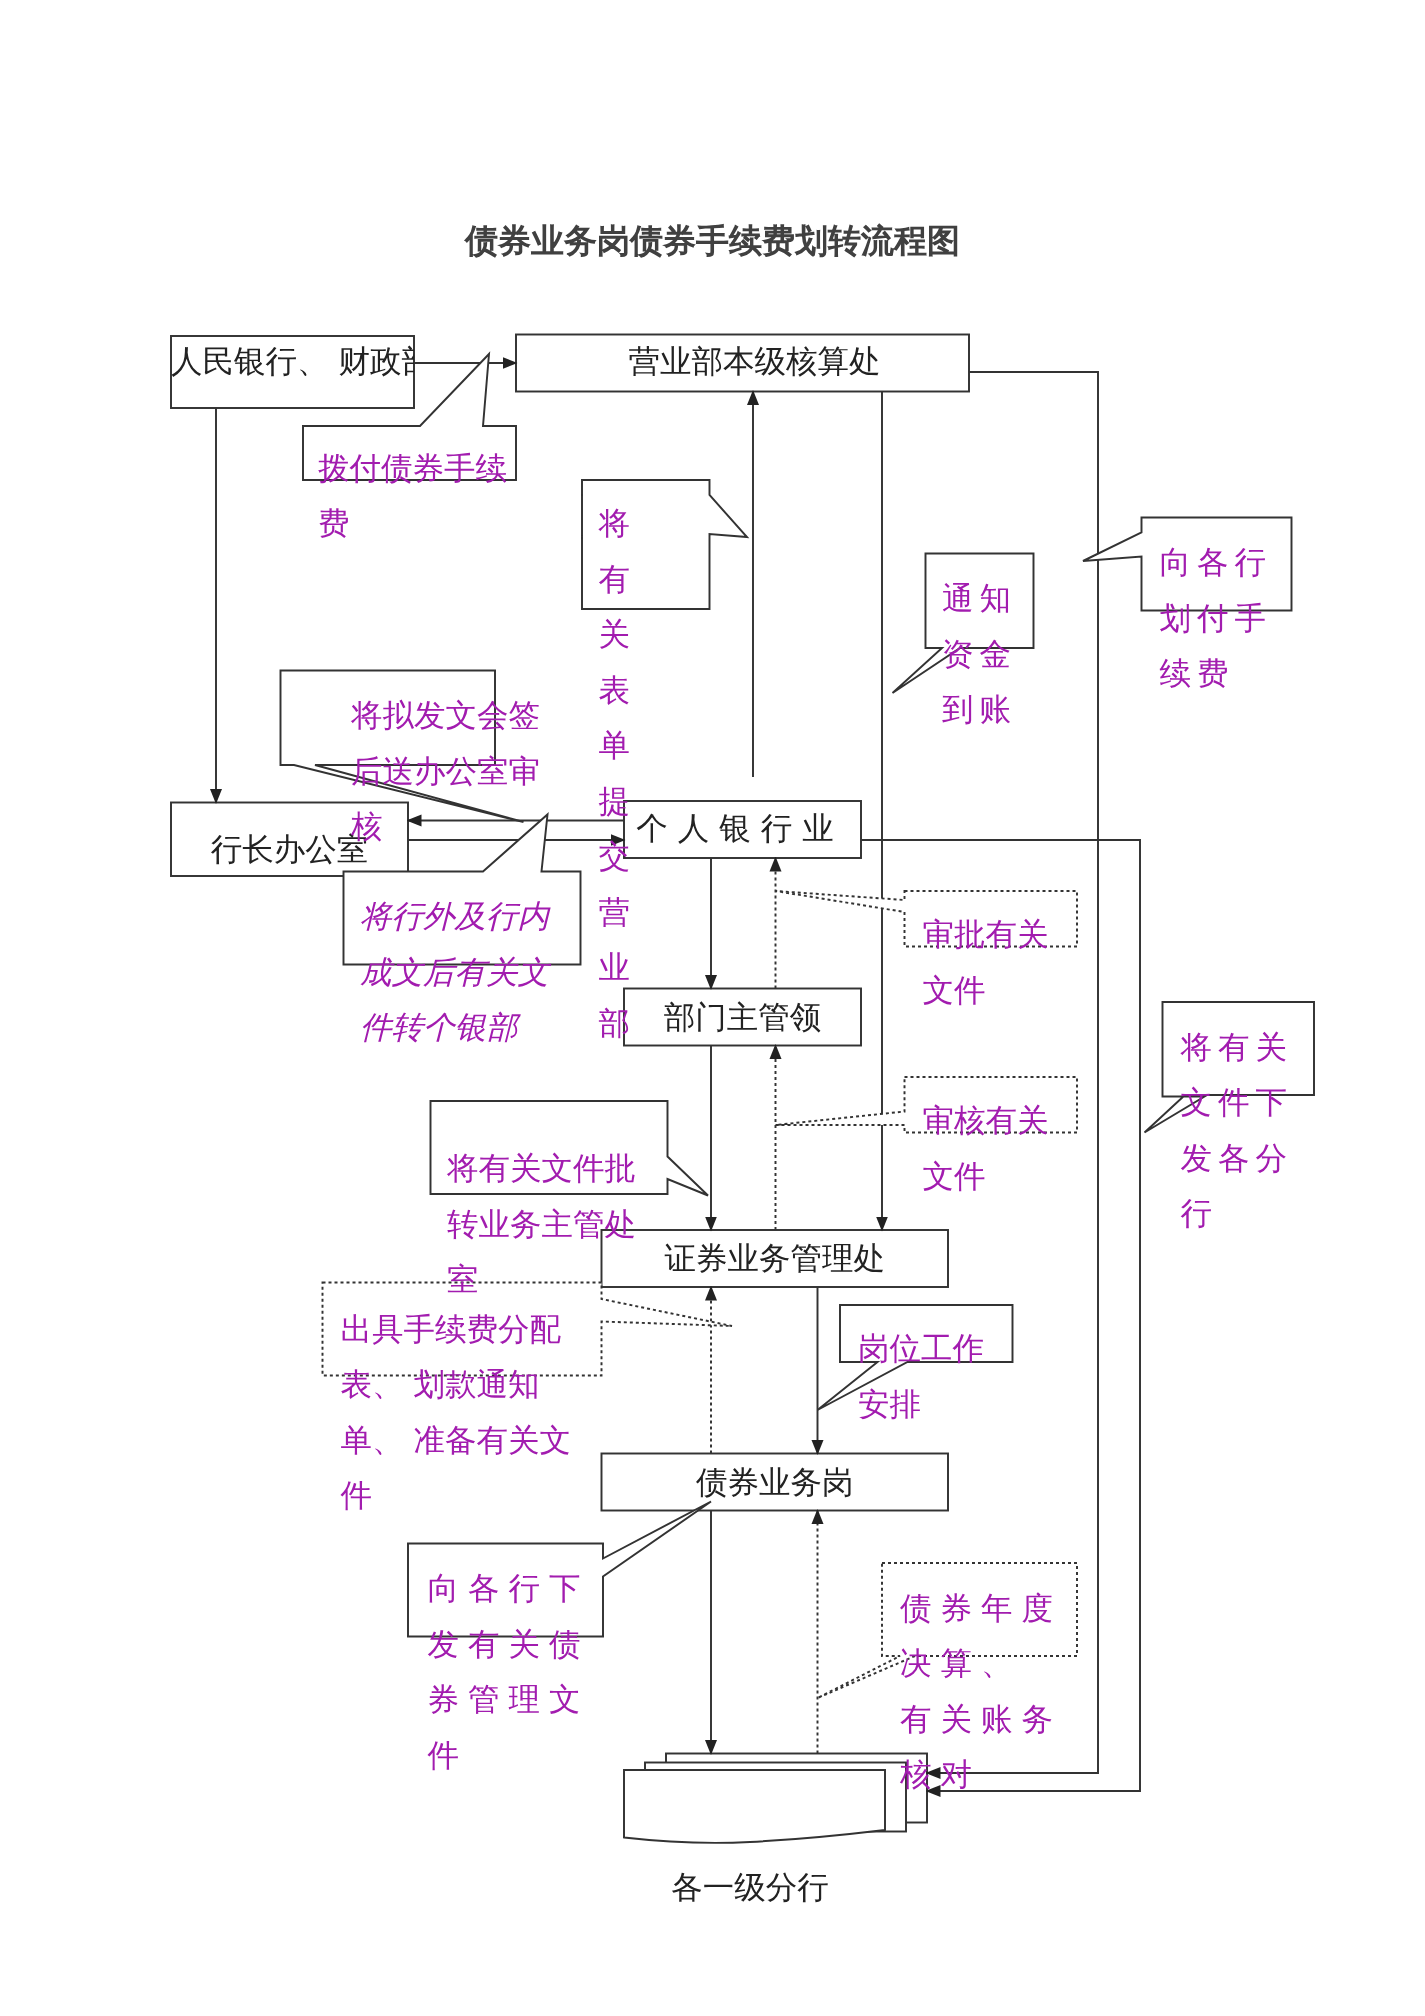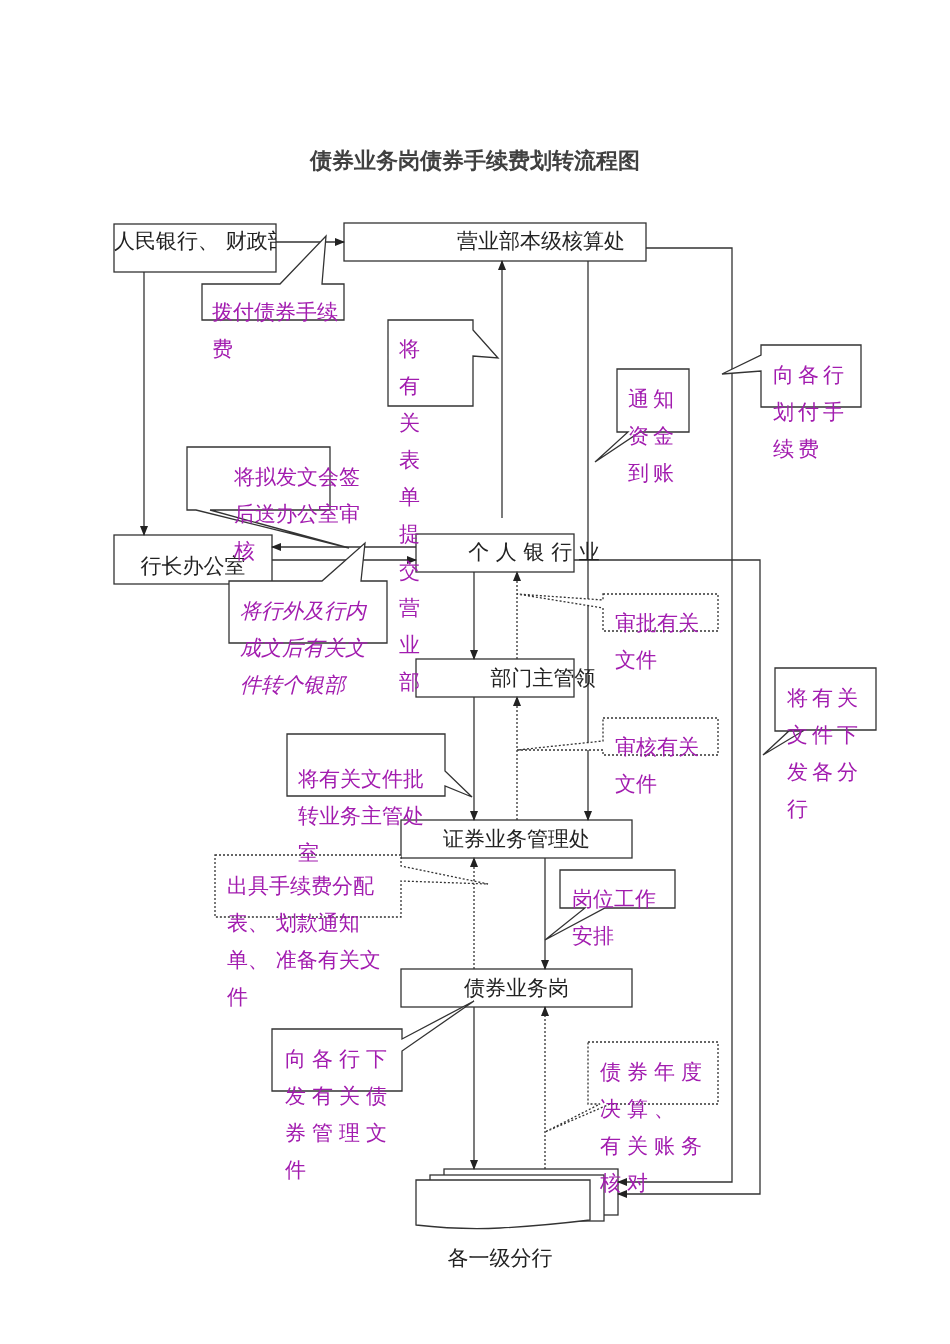--- a/index.html
+++ b/index.html
@@ -71,24 +71,24 @@
     <path stroke-dasharray="2,2" d="M215,855 L401,855 L401,866 L488,884 L401,881 L401,917 L215,917 Z" fill="#fff"></path>
     <path d="M560,870 L675,870 L675,908 L605,908 L545,940 L585,908 L560,908 Z" fill="#fff"></path>
     <path d="M272,1029 L402,1029 L402,1039 L474,1001 L402,1051 L402,1091 L272,1091 Z" fill="#fff"></path>
     <path stroke-dasharray="2,2" d="M588,1042 L718,1042 L718,1104 L610,1104 L545,1132 L600,1104 L588,1104 Z" fill="#fff"></path>
   </g>
 </svg>
 
 <div class="title">债券业务岗债券手续费划转流程图</div>
 
 <div class="node-label" style="left:114px;top:228px;width:162px;height:38px;overflow:hidden;">人民银行、 财政部</div>
-<div class="node-label" style="left:344px;top:228px;width:318px;padding-left:38px;">营业部本级核算处</div>
+<div class="node-label" style="left:344px;top:228px;width:318px;">营业部本级核算处</div>
 <div class="node-label" style="left:114px;top:553px;width:158px;">行长办公室</div>
-<div class="node-label" style="left:440px;top:539px;width:188px;">个 人 银 行 业</div>
-<div class="node-label" style="left:416px;top:665px;width:158px;padding-left:48px;">部门主管领</div>
+<div class="node-label" style="left:396px;top:539px;width:188px;">个 人 银 行 业</div>
+<div class="node-label" style="left:416px;top:665px;width:158px;">部门主管领</div>
 <div class="node-label" style="left:401px;top:826px;width:231px;">证券业务管理处</div>
 <div class="node-label" style="left:401px;top:975px;width:231px;">债券业务岗</div>
 <div class="node-label" style="left:430px;top:1197px;width:140px;margin-top:48px;">各一级分行</div>
 
 <div class="note" style="left:212px;top:294px;width:126px;">拨付债券手续费</div>
 <div class="note" style="left:399px;top:331px;width:70px;letter-spacing:20px;">将 有关 表单 提交 营业部</div>
 <div class="note" style="left:628px;top:381px;width:52px;letter-spacing:4px;">通知资金到账</div>
 <div class="note" style="left:773px;top:357px;width:80px;letter-spacing:4px;">向各行划付手续费</div>
 <div class="note" style="left:198px;top:459px;width:126px;margin-left:36px;">将拟发文会签后送办公室审核</div>
 <div class="note" style="left:240px;top:593px;width:140px;font-style:italic;">将行外及行内成文后有关文件转个银部</div>

